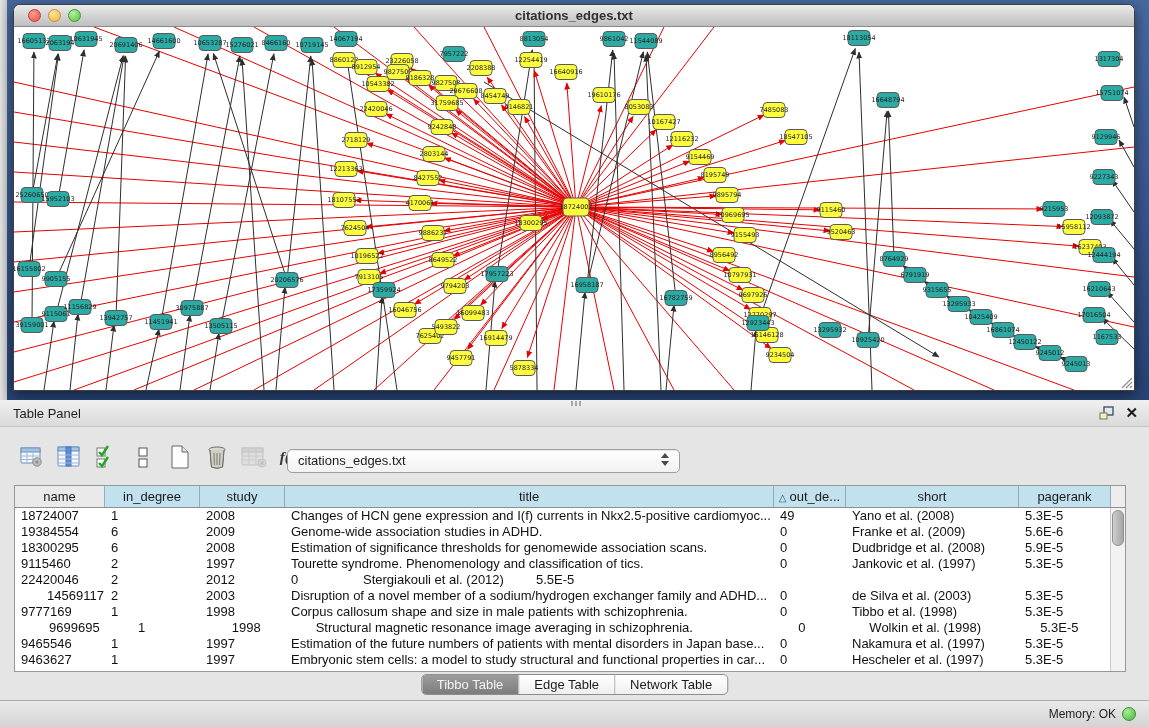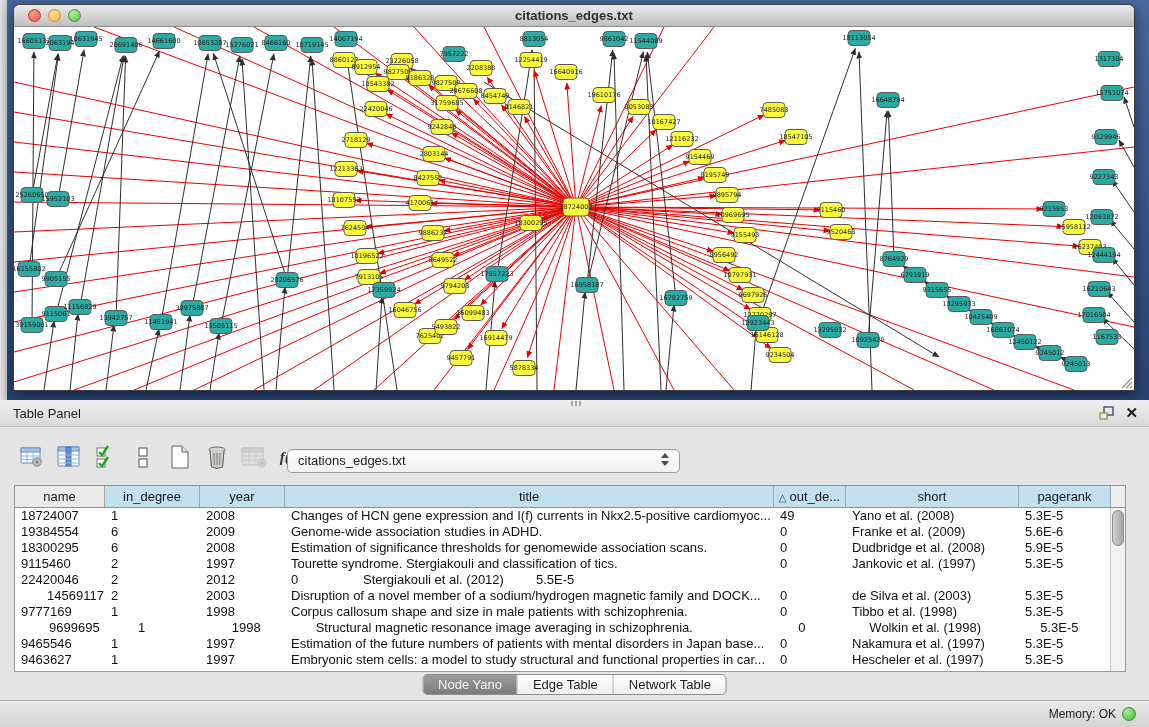--- a/index.html
+++ b/index.html
@@ -784,21 +784,21 @@
     <span class="combo-arrows">
       <div class="arr-up"></div>
         <div class="arr-dn"></div>
     </span>
   </div>
 
   <div class="table-wrap">
     <div class="thead" id="thead">
         <div class="th gray" style="width: 90px;">name</div>
         <div class="th" style="width: 95px;">in_degree</div>
-        <div class="th" style="width: 85px;">year</div>
+        <div class="th" style="width: 85px;">study</div>
         <div class="th" style="width: 489px;">title</div>
         <div class="th" style="width: 72px;"><span class="sortmark">△</span>out_de...</div>
         <div class="th" style="width: 173px;">short</div>
         <div class="th" style="width: 92px;">pagerank</div>
       </div>
     <div class="tbody" id="tbody">
         <div class="trow">
           <div class="td" style="width: 90px;">18724007</div>
           <div class="td" style="width: 95px;">1</div>
           <div class="td" style="width: 85px;">2008</div>
@@ -822,38 +822,38 @@
           <div class="td" style="width: 85px;">2008</div>
           <div class="td" style="width: 489px;">Estimation of significance thresholds for genomewide association scans.</div>
           <div class="td" style="width: 72px;">0</div>
           <div class="td" style="width: 173px;">Dudbridge et al. (2008)</div>
           <div class="td" style="width: 92px;">5.9E-5</div>
         </div>
         <div class="trow">
           <div class="td" style="width: 90px;">9115460</div>
           <div class="td" style="width: 95px;">2</div>
           <div class="td" style="width: 85px;">1997</div>
-          <div class="td" style="width: 489px;">Tourette syndrome. Stergiakouli and classification of tics.</div>
+          <div class="td" style="width: 489px;">Tourette syndrome. Phenomenology and classification of tics.</div>
           <div class="td" style="width: 72px;">0</div>
           <div class="td" style="width: 173px;">Jankovic et al. (1997)</div>
           <div class="td" style="width: 92px;">5.3E-5</div>
         </div>
         <div class="trow">
           <div class="td" style="width: 90px;">22420046</div>
           <div class="td" style="width: 95px;">2</div>
           <div class="td" style="width: 85px;">2012</div>
           <div class="td" style="width: 72px;">0</div>
           <div class="td" style="width: 173px;">Stergiakouli et al. (2012)</div>
           <div class="td" style="width: 92px;">5.5E-5</div>
         </div>
         <div class="trow">
           <div class="td" style="width: 90px; padding-left: 32px;">14569117</div>
           <div class="td" style="width: 95px;">2</div>
           <div class="td" style="width: 85px;">2003</div>
-          <div class="td" style="width: 489px;">Disruption of a novel member of a sodium/hydrogen magnetic family and DOCK...</div>
+          <div class="td" style="width: 489px;">Disruption of a novel member of a sodium/hydrogen exchanger family and ADHD...</div>
           <div class="td" style="width: 72px;">0</div>
           <div class="td" style="width: 173px;">de Silva et al. (2003)</div>
           <div class="td" style="width: 92px;">5.3E-5</div>
         </div>
         <div class="trow">
           <div class="td" style="width: 90px;">9777169</div>
           <div class="td" style="width: 95px;">1</div>
           <div class="td" style="width: 85px;">1998</div>
           <div class="td" style="width: 489px;">Corpus callosum shape and size in male patients with schizophrenia.</div>
           <div class="td" style="width: 72px;">0</div>
@@ -887,21 +887,21 @@
           <div class="td" style="width: 173px;">Hescheler et al. (1997)</div>
           <div class="td" style="width: 92px;">5.3E-5</div>
         </div>
       </div>
     <div class="vscroll">
       <div class="vthumb"></div>
     </div>
   </div>
 
   <div class="tabs" id="tabs">
-      <div class="tab sel">Node Yano</div>
+      <div class="tab sel">Tibbo Table</div>
       <div class="tab">Edge Table</div>
       <div class="tab">Network Table</div>
     </div>
 </div>
 
 <div class="statusbar">
   <div class="memory">
     <span>Memory: OK</span>
     <span class="memdot"></span>
   </div>

